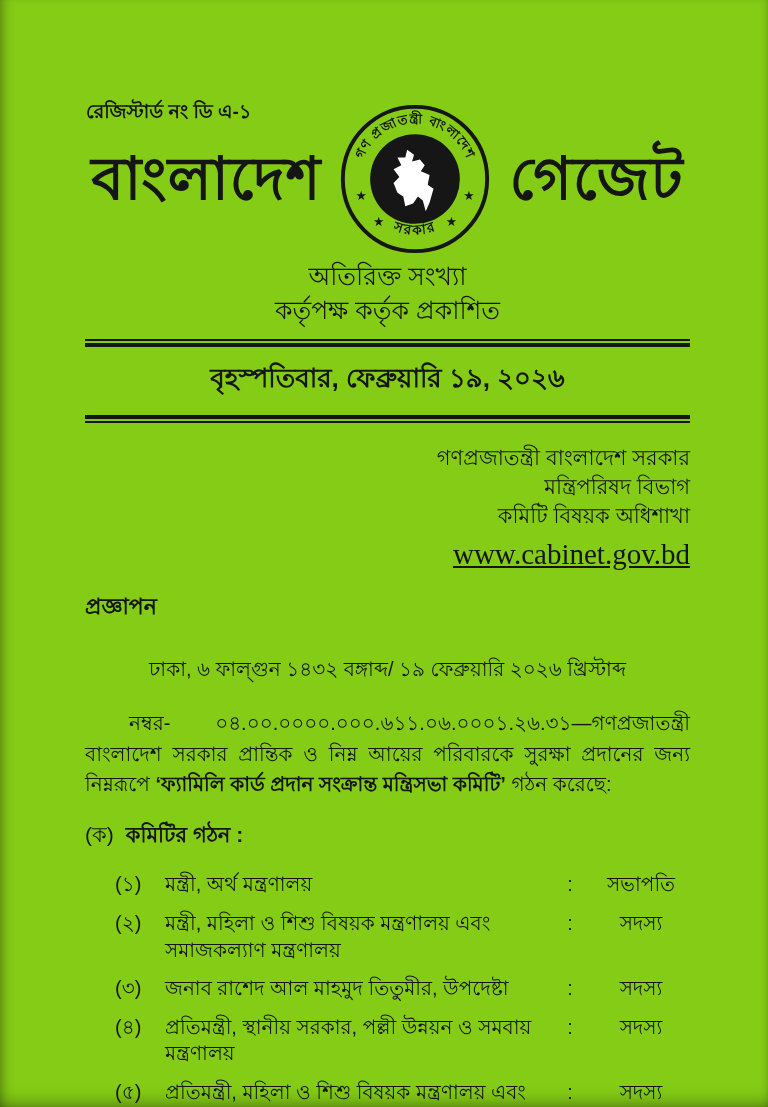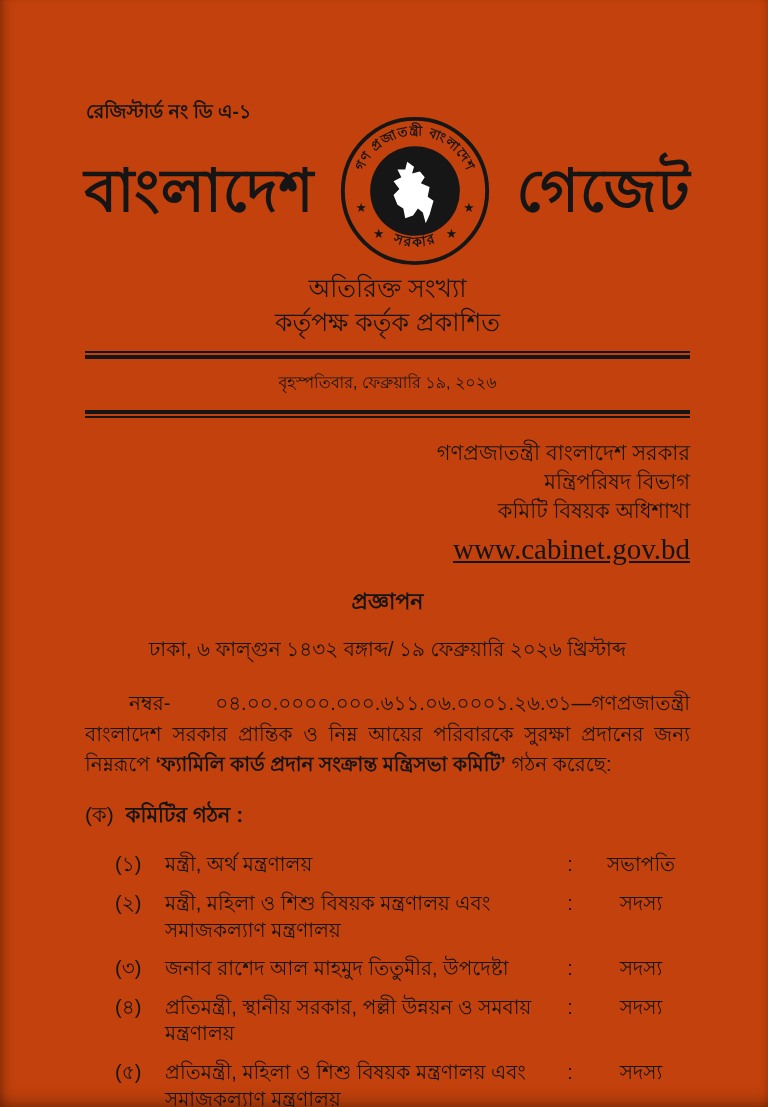--- a/index.html
+++ b/index.html
@@ -1,53 +1,53 @@
 <!DOCTYPE html>
 <html><head>
 <meta charset="utf-8">
 <style>
   html,body { margin:0; padding:0; background:#d9d9d9; }
   .page {
     position:relative;
     width:768px; height:1107px;
     margin:0 auto;
-    background:#c2410c;
+    background:#84cc16;
     color:#151515;
     font-family:"Liberation Sans","DejaVu Sans",sans-serif;
     box-sizing:border-box;
-    padding:12px 78px 0 85px;
+    padding:0 78px 0 85px;
     overflow:hidden;
     box-shadow: inset 10px 0 14px -10px rgba(0,0,0,.45),
                 inset 0 -14px 18px -12px rgba(0,0,0,.40),
                 inset -7px 0 10px -8px rgba(0,0,0,.22);
   }
   .reg-no {
     position:absolute; top:97px; left:86px;
     font-size:19px; font-weight:bold;
   }
   .masthead {
     display:flex; align-items:center; justify-content:center;
-    gap:23px; padding-top:100px;
+    gap:16px; padding-top:100px;
   }
   .gz-title { font-size:59px; font-weight:bold; line-height:1; letter-spacing:1px; white-space:nowrap; }
   .emblem-wrap { width:156px; height:158px; flex:0 0 auto; }
   .subtitle { text-align:center; font-size:25px; margin-top:3px; line-height:1.25; }
   .date-banner { margin-top:12px; }
   .rule  { height:2px; background:#161616; }
   .rule.thick { height:4px; margin-top:2px; }
   .rule.thick-b { height:4px; margin-bottom:2px; }
-  .date-text { text-align:center; font-size:16px; font-weight:normal; padding:11px 0 13px; }
+  .date-text { text-align:center; font-size:26px; font-weight:bold; padding:11px 0 13px; }
   .issuer { margin-top:20px; text-align:right; font-size:21px; line-height:1.4; }
   .website {
     display:inline-block; margin-top:3px;
     font-family:"Liberation Serif","DejaVu Serif",serif;
     font-size:29px; text-decoration:underline; color:#151515;
   }
-  .proclamation { text-align:center; font-size:22px; font-weight:bold; margin-top:15px; }
-  .dateline { text-align:center; font-size:20px; margin-top:13px; }
+  .proclamation { text-align:left; font-size:22px; font-weight:bold; margin-top:15px; }
+  .dateline { text-align:center; font-size:20px; margin-top:28px; }
   .body-para {
     margin-top:21px; font-size:20px; line-height:1.52;
     text-align:justify; text-indent:44px;
   }
   .body-para .bold { font-weight:bold; }
   .section-line { margin-top:18px; font-size:21px; display:flex; gap:12px; align-items:baseline; }
   .section-heading { font-weight:bold; }
   .committee { margin-top:17px; }
   .crow { display:flex; font-size:20px; line-height:1.33; margin-bottom:12px; padding-left:30px; }
   .crow .no   { width:50px; flex:0 0 auto; }

